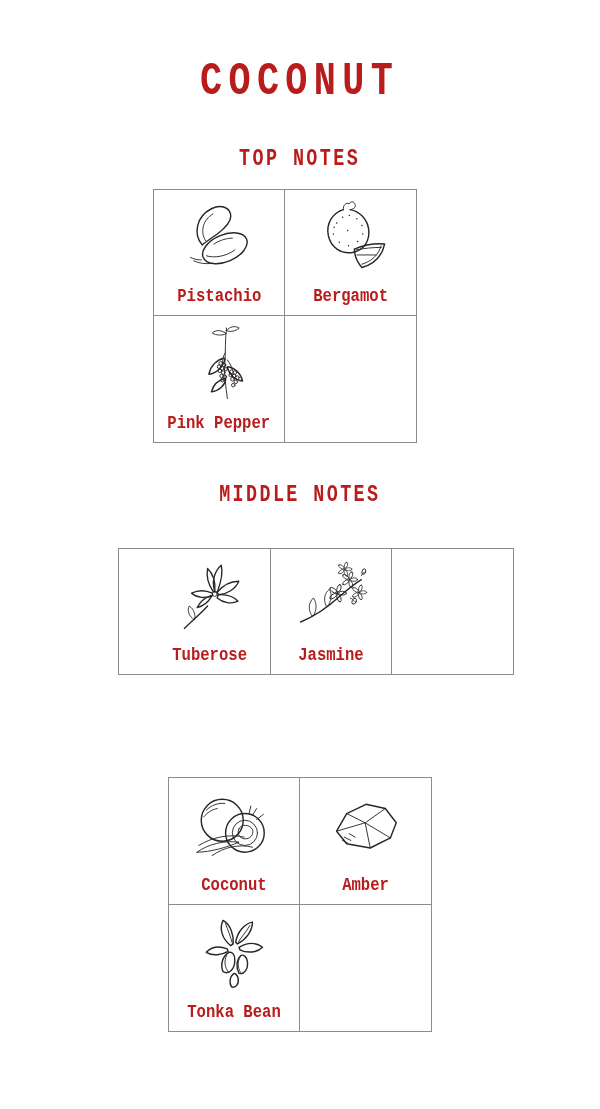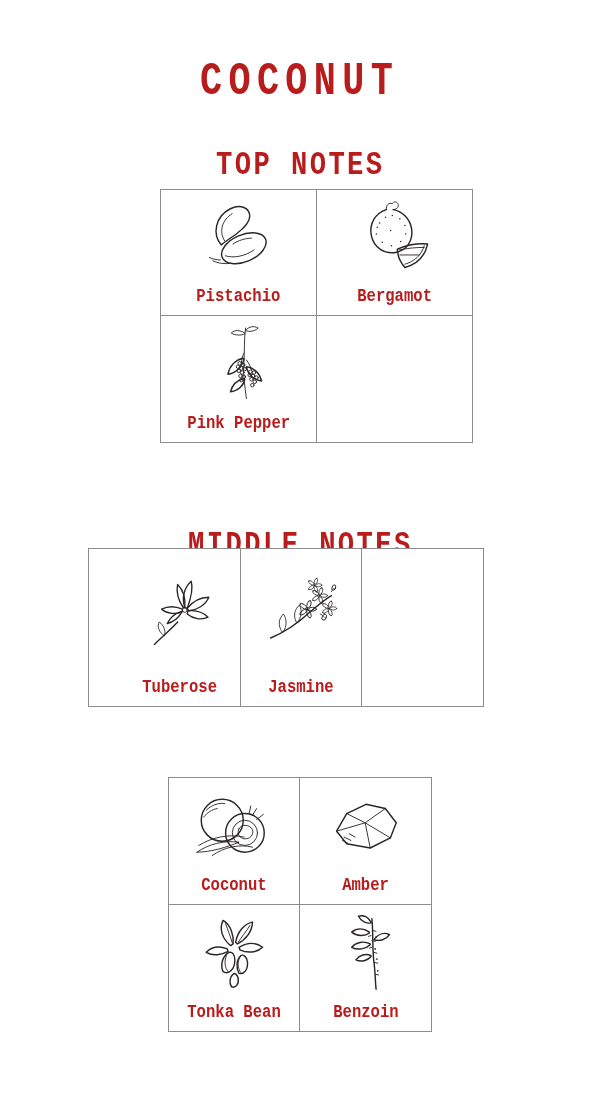--- a/index.html
+++ b/index.html
@@ -10,34 +10,34 @@
     background:#ffffff;
     font-family:Liberation Mono, monospace;
     color:#b91c1c;
     overflow:hidden;
   }
   .abs{position:absolute;left:0;width:600px;text-align:center;}
   h1,h2{margin:0;padding:0;font-weight:700;}
   .cond{display:inline-block;transform:scaleX(0.8);transform-origin:center;white-space:nowrap;}
   .title{top:59px;font-size:46px;line-height:1;}
   .title .cond{letter-spacing:8px;}
-  .sec-h{font-size:34px;line-height:1;}
+  .sec-h{font-size:23px;line-height:1;}
   .sec-h .cond{letter-spacing:3px;}
   #h-top{top:148px;}
-  #h-middle{top:528px;}
+  #h-middle{top:484px;}
   #h-base{top:734px;}
   .grid{
     position:absolute;
     display:grid;
     border:1px solid #8c8c8c;
     background:#ffffff;
     box-sizing:border-box;
   }
-  #grid-top{left:160px;top:189px;width:313px;height:254px;grid-template-columns:1fr 1fr;grid-template-rows:1fr 1fr;}
-  #grid-middle{left:88px;top:548px;width:396px;height:159px;grid-template-columns:1fr 1fr 1fr;padding-left:31px;}
+  #grid-top{left:153px;top:189px;width:264px;height:254px;grid-template-columns:1fr 1fr;grid-template-rows:1fr 1fr;}
+  #grid-middle{left:118px;top:548px;width:396px;height:127px;grid-template-columns:1fr 1fr 1fr;padding-left:31px;}
   #grid-base{left:168px;top:777px;width:264px;height:255px;grid-template-columns:1fr 1fr;grid-template-rows:1fr 1fr;}
   .cell{
     border-right:1px solid #8c8c8c;
     border-bottom:1px solid #8c8c8c;
     box-sizing:border-box;
     display:flex;flex-direction:column;align-items:center;
     overflow:hidden;
   }
   .cols2 .cell:nth-child(2n){border-right:none;}
   .cols2 .cell:nth-child(n+3){border-bottom:none;}
@@ -262,35 +262,15 @@
           <path d="M58 52 C53 57 52 66 56 73 C62 75 67 68 66 59 C65 53 61 50 58 52 Z"></path>
           <path class="thin" d="M56 56 C54 62 55 68 58 72"></path>
           <path d="M49 74 C45 77 44 84 47 89 C52 91 56 86 55 79 C54 75 51 72 49 74 Z"></path>
         </svg>
       </div>
       <div class="lbl">
         <span class="cond">Tonka Bean</span>
       </div>
     </div>
 
-    <div class="cell">
-      <div class="art">
-        <svg viewBox="0 0 100 100" width="84" height="84">
-          <path d="M57 8 C59 26 57 46 60 64 C61 74 61 82 62 92"></path>
-          <path class="thin" d="M58 22 l4 1 M57 34 l4 1 M59 48 l4 1 M60 60 l4 1 M61 74 l4 1 M56 28 l-3 1 M57 42 l-3 1"></path>
-          <circle class="fill" cx="62" cy="30" r="1"></circle>
-            <circle class="fill" cx="61" cy="44" r="1"></circle>
-          <circle class="fill" cx="63" cy="56" r="1"></circle>
-            <circle class="fill" cx="64" cy="70" r="1"></circle>
-          <path d="M54 24 C47 19 39 19 33 24 C39 29 49 29 54 25 Z"></path>
-          <path d="M55 38 C47 34 38 36 33 42 C40 46 50 44 55 39 Z"></path>
-          <path d="M56 52 C50 49 42 51 38 57 C44 60 52 58 56 53 Z"></path>
-          <path d="M60 32 C65 26 72 24 78 27 C74 33 66 35 60 33 Z"></path>
-          <path d="M56 12 C53 6 47 3 41 5 C44 11 51 14 56 13 Z"></path>
-        </svg>
-      </div>
-      <div class="lbl">
-        <span class="cond">Benzoin</span>
-      </div>
-    </div>
   </div>
 
 </div>
 
 </body></html>

